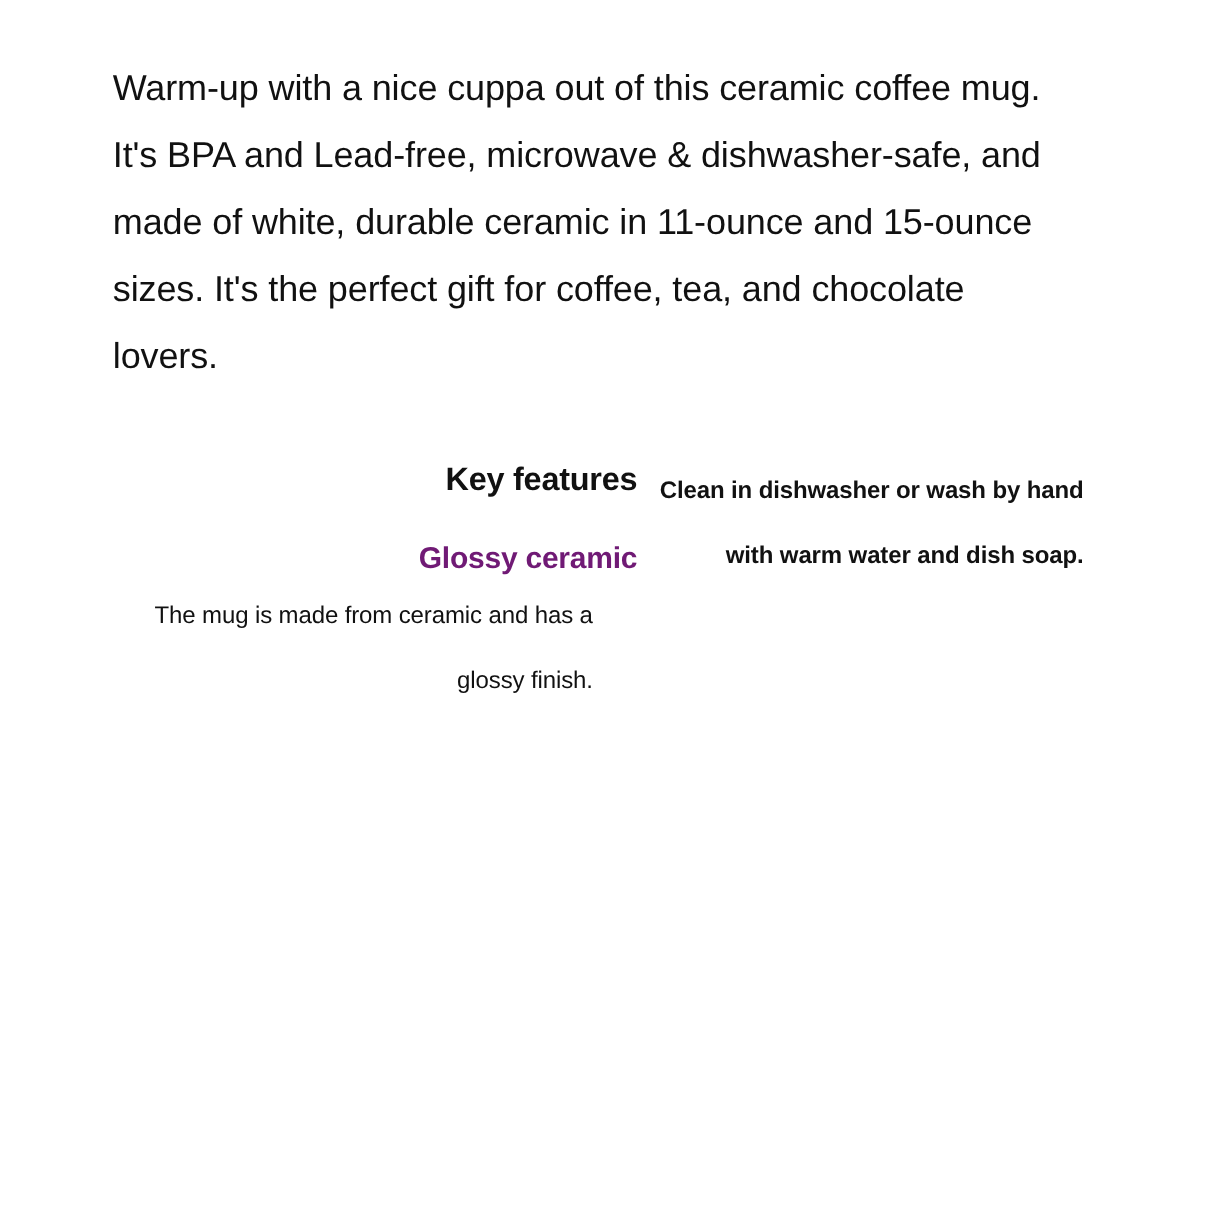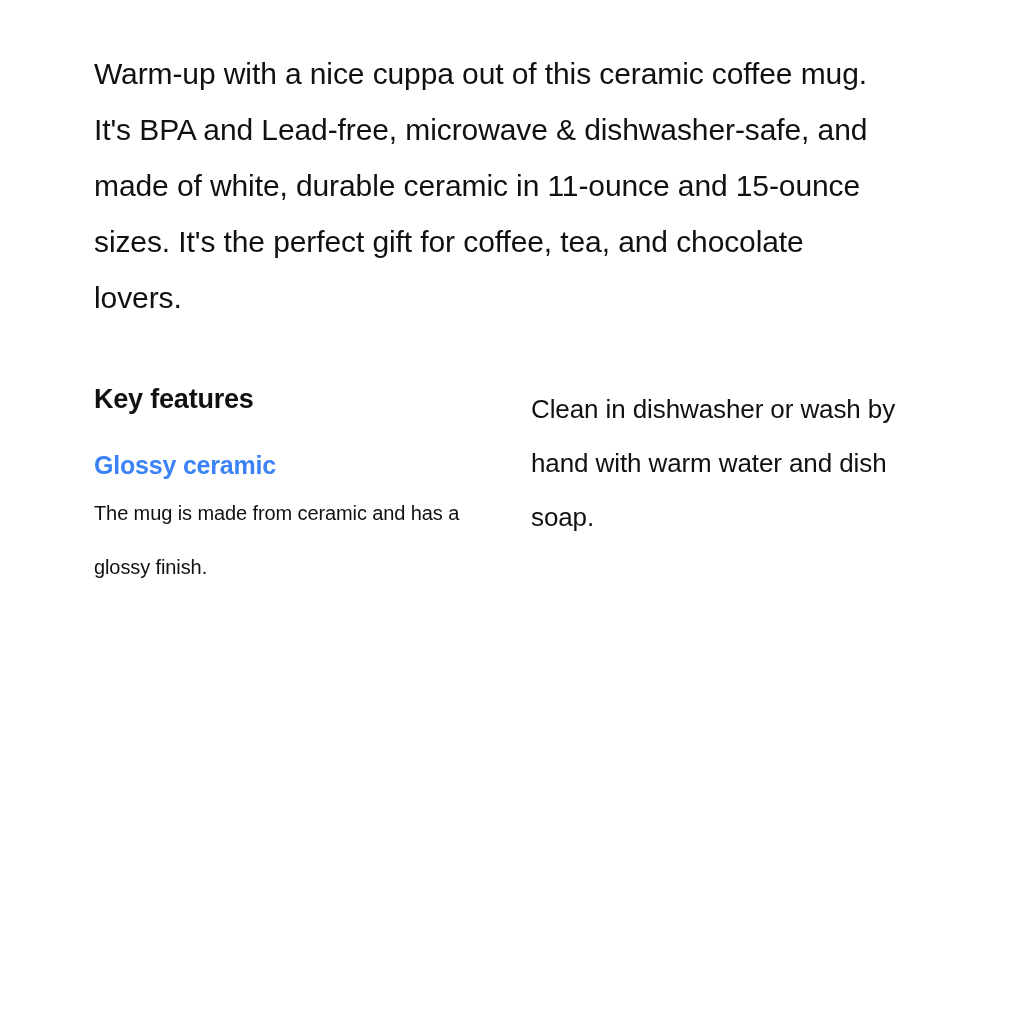--- a/index.html
+++ b/index.html
@@ -26,20 +26,21 @@
     line-height: 56px;
     font-weight: 400;
     letter-spacing: -0.1px;
     color: #111111;
     max-width: 790px;
     margin: 0;
   }
   .columns {
     display: flex;
     margin-top: 56px;
+    text-align: right;
   }
   .col-left {
     width: 437px;
     flex: 0 0 437px;
   }
   .col-right {
     flex: 1 1 auto;
   }
   .col-title {
     font-size: 27px;
@@ -53,35 +54,35 @@
     margin-bottom: 40px;
   }
   .feature:last-child {
     margin-bottom: 0;
   }
   .feature-title {
     font-size: 25px;
     font-weight: 700;
     line-height: 34px;
     letter-spacing: -0.2px;
-    color: #3b82f6;
+    color: #701a75;
     margin: 0 0 4px 0;
   }
   .feature-body {
     font-size: 20px;
     font-weight: 400;
     line-height: 54px;
     letter-spacing: -0.1px;
     color: #111111;
     margin: 0;
     max-width: 400px;
   }
   .care-body {
-    font-size: 26px;
-    font-weight: 400;
+    font-size: 20px;
+    font-weight: 700;
     line-height: 54px;
     letter-spacing: -0.1px;
     color: #111111;
     margin: 0;
     max-width: 372px;
   }
 </style>
 </head>
 <body>
 

